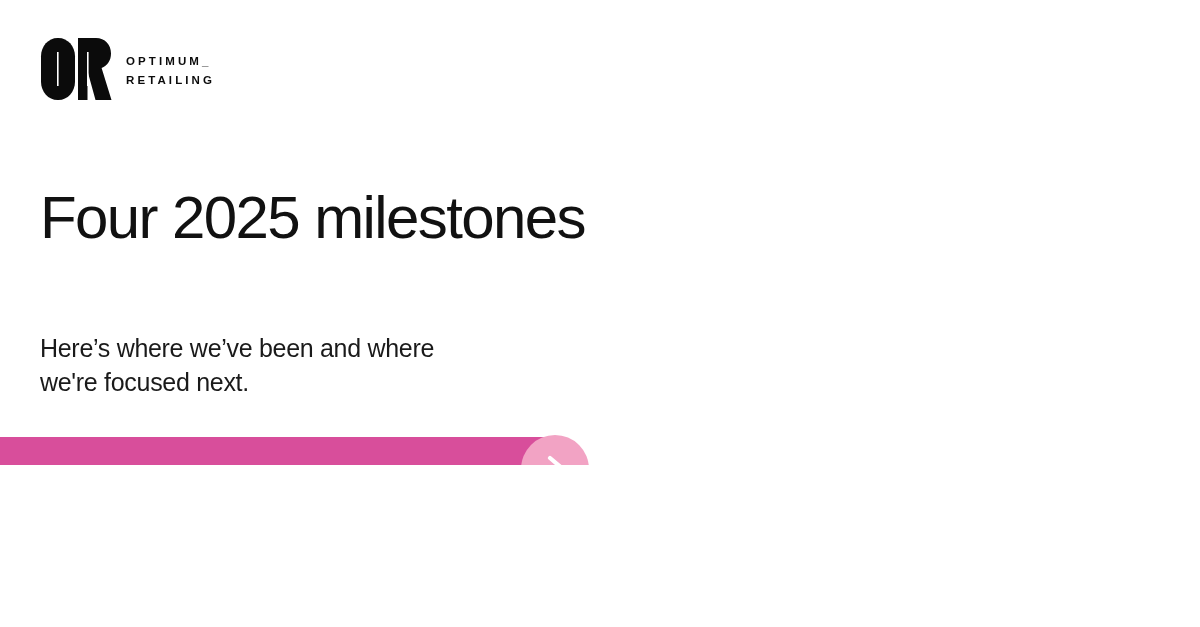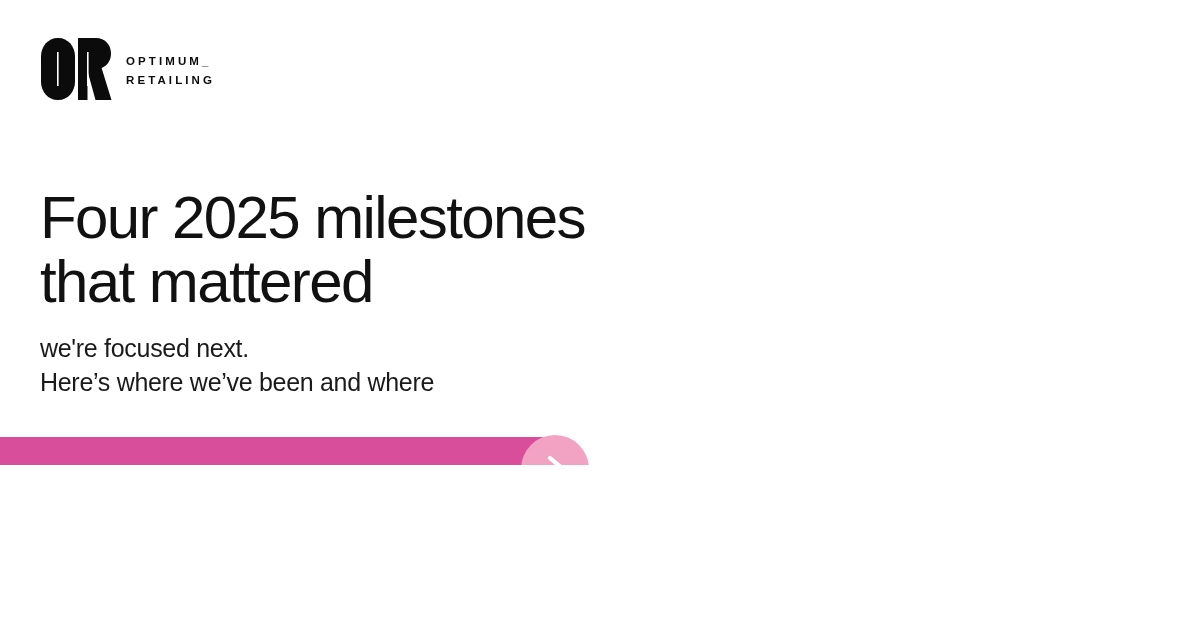--- a/index.html
+++ b/index.html
@@ -176,26 +176,25 @@
       </svg>
     </span>
     <span class="logo-wordmark">
       <span class="logo-line">OPTIMUM_</span>
       <span class="logo-line second">RETAILING</span>
     </span>
   </div>
 
   <h1 class="headline">
     <span class="headline-line">Four 2025 milestones</span>
-    <span class="headline-line">that mattered</span>
   </h1>
 
   <p class="subtitle">
+    <span class="subtitle-line">Here’s where we’ve been and where</span>
     <span class="subtitle-line">we're focused next.</span>
-    <span class="subtitle-line">Here’s where we’ve been and where</span>
   </p>
 
   <div class="bars">
     <div class="bar bar-magenta" style="background: rgb(216, 78, 155);"></div>
     <div class="bar bar-red" style="background: rgb(232, 93, 76);"></div>
     <div class="bar bar-yellow" style="background: rgb(235, 205, 88);"></div>
 
     <div class="dot dot-salmon" style="background: rgb(240, 157, 130);"></div>
     <div class="dot dot-paleyellow" style="background: rgb(247, 224, 138);"></div>
     <div class="dot dot-pink" style="background: rgb(242, 163, 196);"></div>

